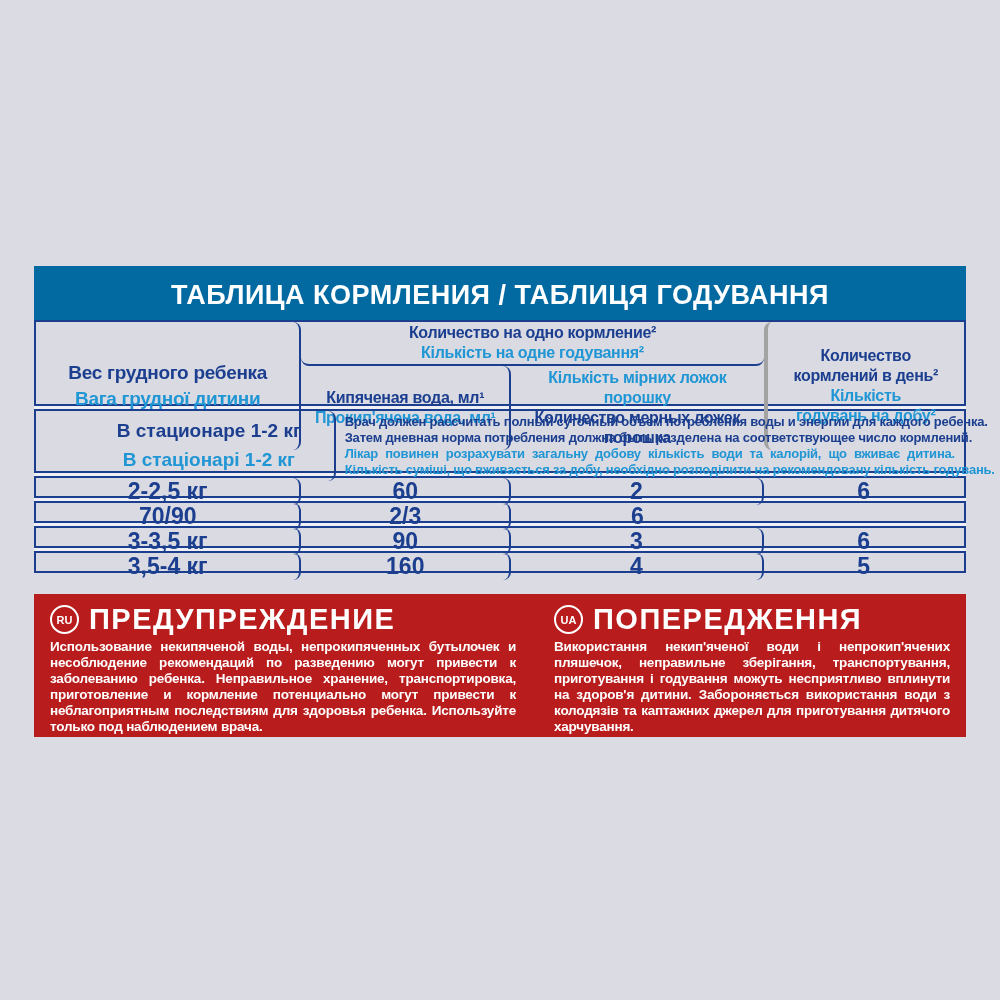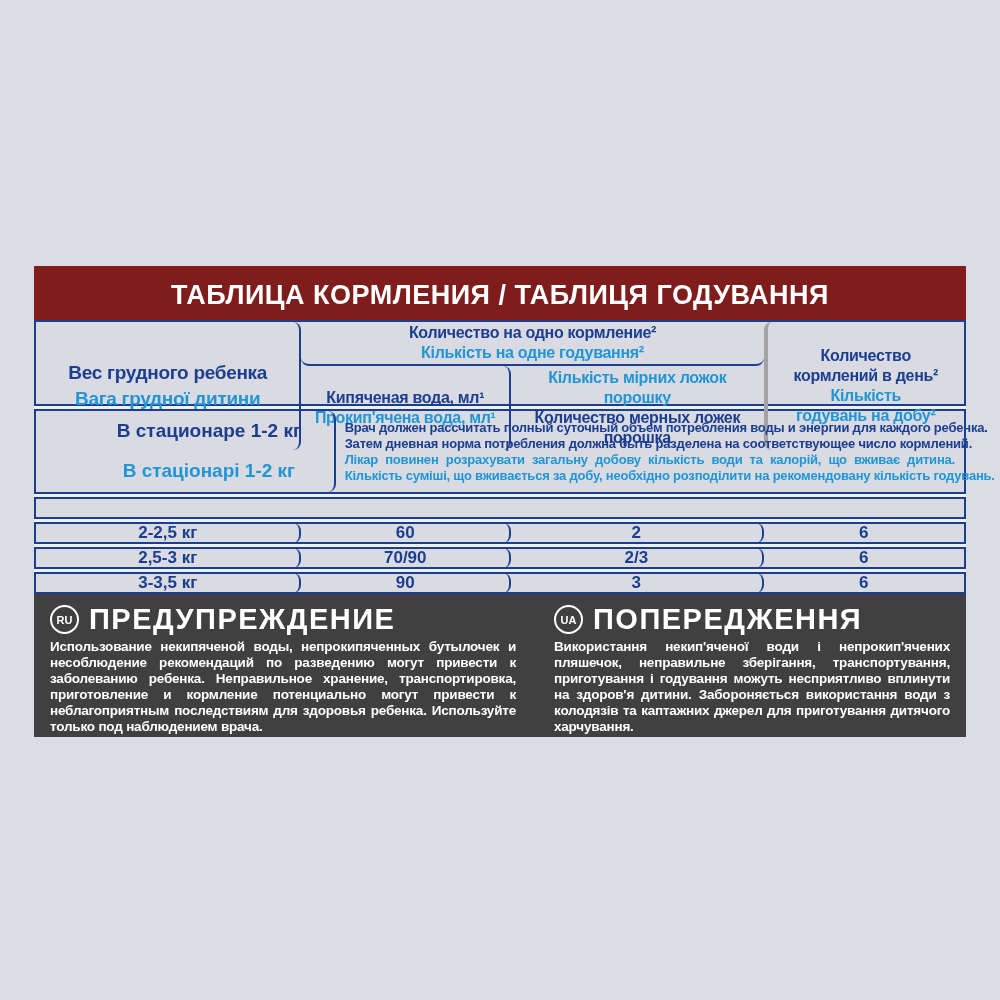--- a/index.html
+++ b/index.html
@@ -13,21 +13,21 @@
     height: 1000px;
     background: #dadbe3;
     overflow: hidden;
   }
 
   
   .title-bar {
     position: absolute;
     left: 34px; top: 266px;
     width: 932px; height: 58px;
-    background: #7f1d1d;
+    background: #0369a1;
     display: flex; align-items: center; justify-content: center;
   }
   .title-bar span {
     color: #ffffff;
     font-size: 27px;
     font-weight: bold;
     letter-spacing: 0.5px;
     white-space: nowrap;
   }
 
@@ -62,21 +62,21 @@
 
   .header-box { grid-template-rows: 44px auto; height: 86px; }
   .h-weight  { grid-area: 1 / 1 / 3 / 2; border-right: 2px solid #1b3e8f; }
   .h-perfeed { grid-area: 1 / 2 / 2 / 4; border-bottom: 2px solid #1b3e8f; }
   .h-water   { grid-area: 2 / 2 / 3 / 3; border-right: 2px solid #1b3e8f; }
   .h-scoops  { grid-area: 2 / 3 / 3 / 4; }
   .h-perday  { grid-area: 1 / 4 / 3 / 5; border-left: 4px solid #a3a3a3; }
   .hdr-line  { font-size: 16px; font-weight: bold; line-height: 20px; letter-spacing: -0.3px; }
   .h-weight .hdr-line { font-size: 19px; line-height: 26px; }
 
-  .hospital-box { grid-template-columns: 28.6% 71.4%; height: 85px; padding-left: 48px; }
+  .hospital-box { grid-template-columns: 28.6% 71.4%; height: 64px; padding-left: 48px; }
   .hosp-label {
     border-right: 2px solid #1b3e8f;
     justify-content: space-between;
     padding: 9px 4px 10px 4px;
   }
   .hosp-label div { font-size: 19px; font-weight: bold; }
   .hosp-text {
     align-items: stretch;
     justify-content: center;
     padding: 3px 9px;
@@ -85,29 +85,29 @@
     font-size: 13px;
     font-weight: bold;
     line-height: 16px;
     letter-spacing: -0.2px;
     text-align: justify;
     text-align-last: justify;
     white-space: nowrap;
   }
 
   .data-row { height: 22px; }
-  .data-row .cell { padding: 0 16px; font-size: 17px; font-weight: bold; margin-top: 24px; }
+  .data-row .cell { padding: 0 16px; font-size: 23px; font-weight: bold; }
   .data-row .cell.bline { border-right: 2px solid #1b3e8f; }
 
   
   .warning {
     position: absolute;
     left: 34px; top: 594px;
     width: 932px; height: 143px;
-    background: #404040;
+    background: #b91c1c;
     box-sizing: border-box;
     padding: 9px 16px 0 16px;
     display: flex;
     justify-content: space-between;
   }
   .wcol-ru { width: 466px; }
   .wcol-ua { width: 396px; }
   .wtitle {
     display: flex;
     align-items: center;
@@ -192,32 +192,32 @@
       </div>
     </div>
 
     <div class="tbox cols4 data-row">
       <div class="cell bline navy">2-2,5 кг</div>
       <div class="cell bline navy">60</div>
       <div class="cell bline navy">2</div>
       <div class="cell navy">6</div>
     </div>
     <div class="tbox cols4 data-row">
-      <div class="cell bline navy">2,5-3 кг</div>
       <div class="cell bline navy">70/90</div>
       <div class="cell bline navy">2/3</div>
       <div class="cell navy">6</div>
     </div>
     <div class="tbox cols4 data-row">
       <div class="cell bline navy">3-3,5 кг</div>
       <div class="cell bline navy">90</div>
       <div class="cell bline navy">3</div>
       <div class="cell navy">6</div>
     </div>
     <div class="tbox cols4 data-row">
+      <div class="cell bline navy">3,5-4 кг</div>
       <div class="cell bline navy">160</div>
       <div class="cell bline navy">4</div>
       <div class="cell navy">5</div>
     </div>
   </div>
 
   <div class="warning">
     <div class="wcol wcol-ru">
       <div class="wtitle">
         <span class="badge">RU</span>

